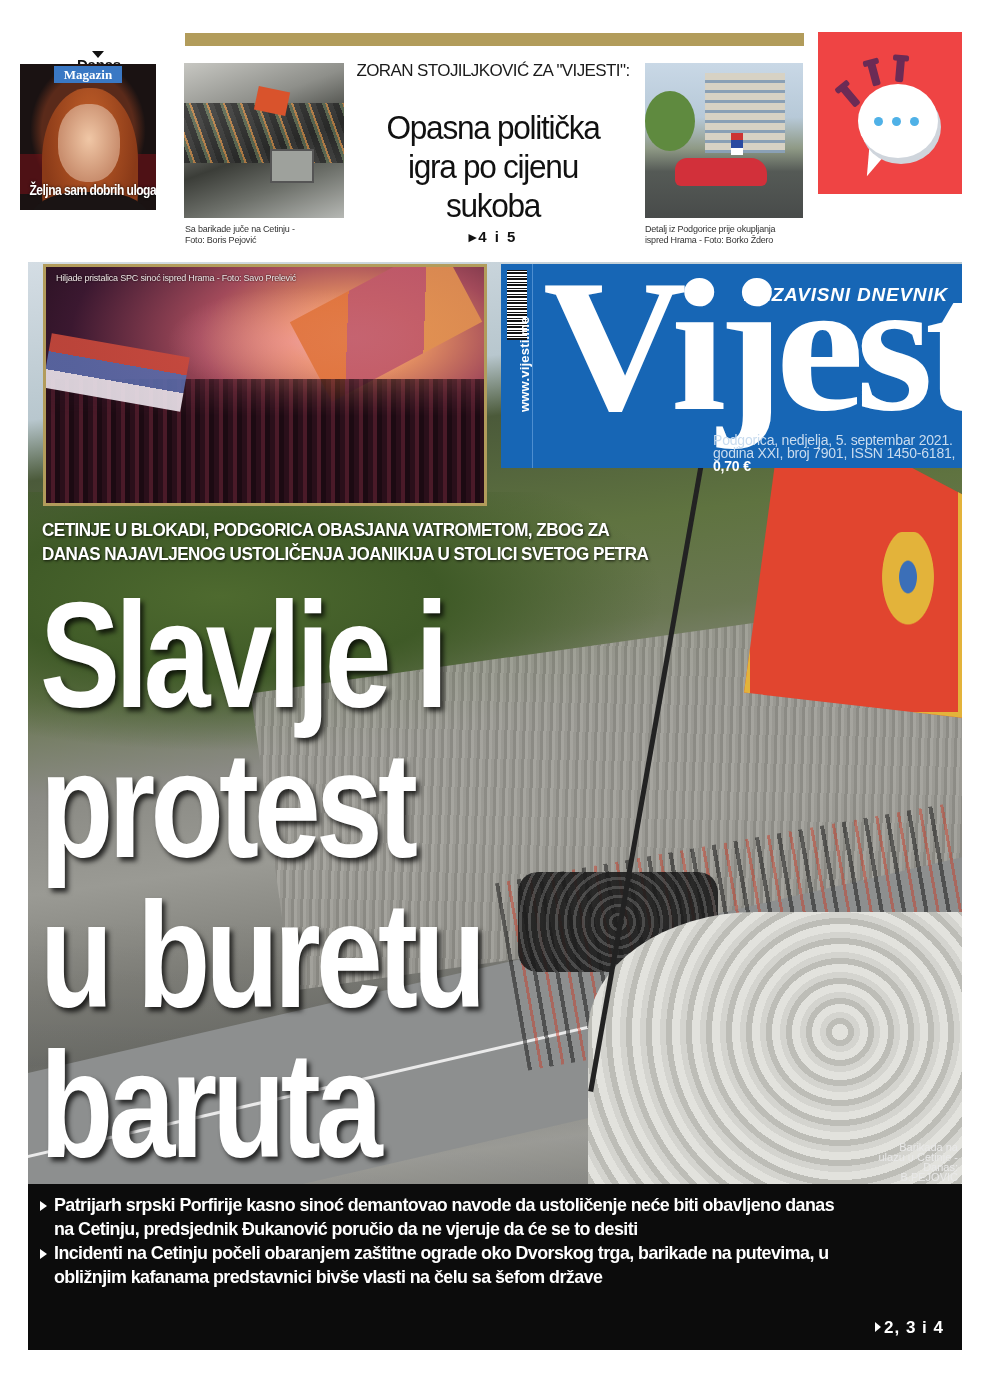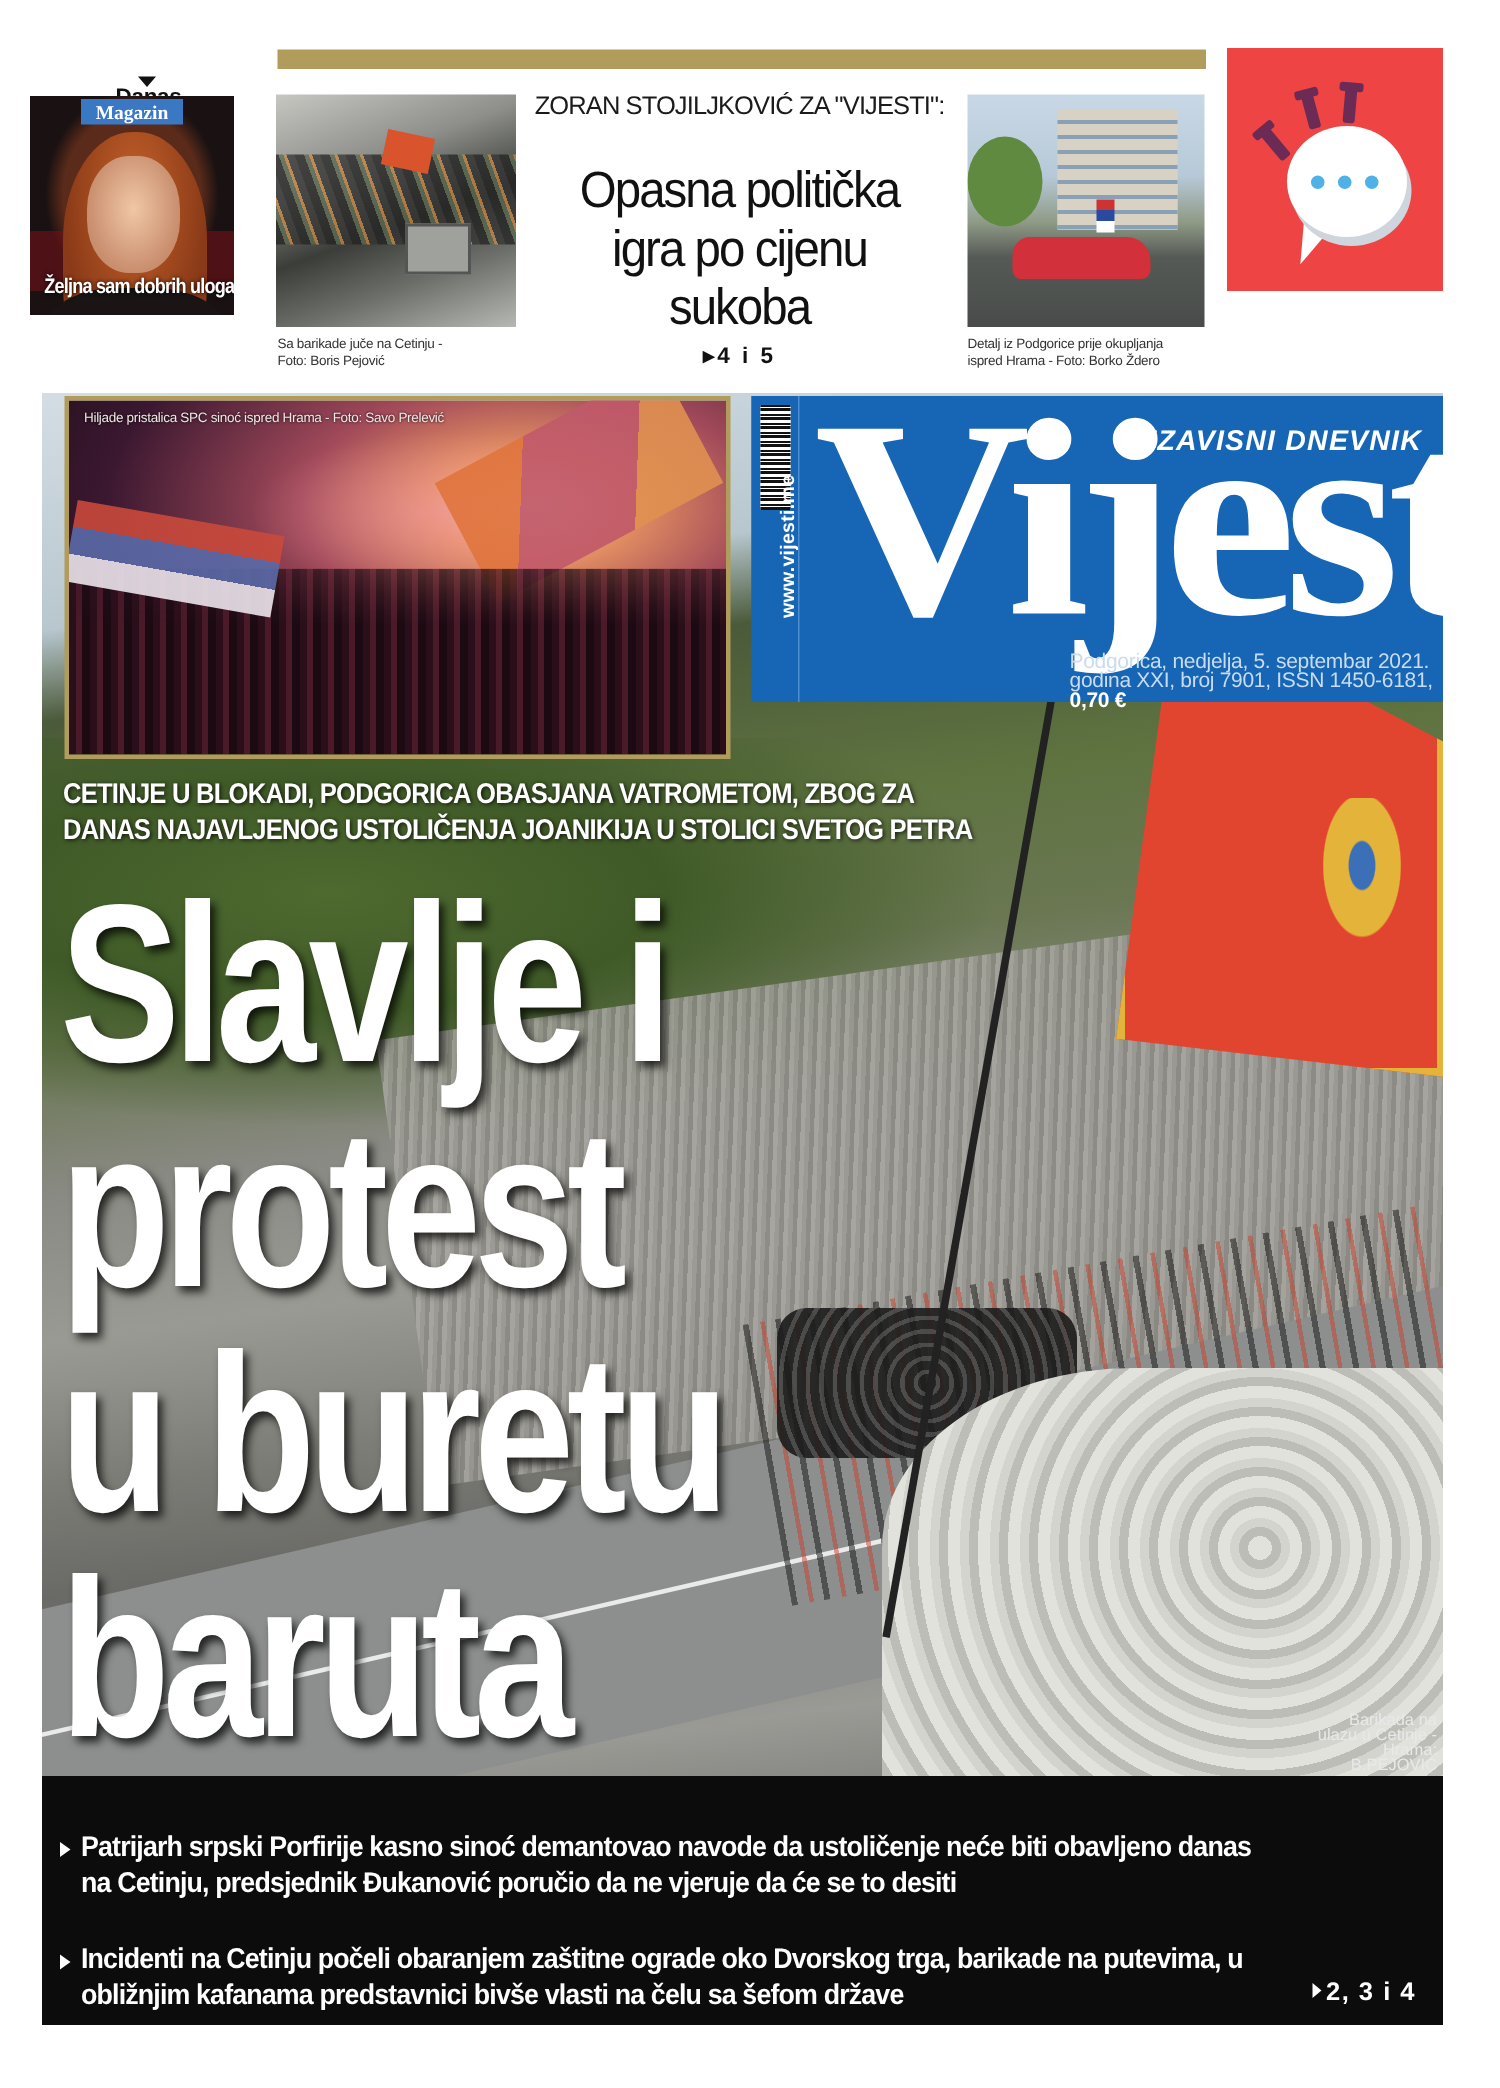--- a/index.html
+++ b/index.html
@@ -119,21 +119,21 @@
     letter-spacing: -0.6px; text-shadow: 1px 1px 3px rgba(0,0,0,0.8); transform: scaleX(0.9); transform-origin: left; }
   .hero-headline { position: absolute; left: 40px; top: 580px; width: 560px; color: #fff; font-weight: bold;
     font-size: 150px; line-height: 150px; letter-spacing: -6px; transform: scaleX(0.8); transform-origin: left;
     text-shadow: 4px 4px 6px rgba(0,0,0,0.75); }
   .hero-headline span { display: block; white-space: nowrap; }
 
   .photo-credit { position: absolute; left: 878px; top: 1142px; width: 80px; text-align: right; color: #e8e8e8; font-size: 11px; line-height: 10px; }
 
   
   .bullets { position: absolute; left: 28px; top: 1184px; width: 934px; height: 166px; background: #0c0c0c; padding: 9px 18px 0 10px; }
-  .bullet { position: relative; padding-left: 16px; color: #fff; font-weight: bold; font-size: 19px; line-height: 24px; letter-spacing: -0.6px; margin-top: 27px; }
+  .bullet { position: relative; padding-left: 16px; color: #fff; font-weight: bold; font-size: 19px; line-height: 24px; letter-spacing: -0.6px; }
   .bullet .tri { position: absolute; left: 2px; top: 8px; width: 0; height: 0;
     border-top: 5px solid transparent; border-bottom: 5px solid transparent; border-left: 7px solid #fff; }
   .bullet-text { display: inline-block; transform: scaleX(0.94); transform-origin: left; width: 106%; }
   .bullet-pages { position: absolute; right: 18px; bottom: 12px; color: #fff; font-weight: bold; font-size: 17px; letter-spacing: 1px; margin-top: 36px; }
   .bullet-pages .tri { display: inline-block; width: 0; height: 0; margin-right: 3px; vertical-align: 1px;
     border-top: 5px solid transparent; border-bottom: 5px solid transparent; border-left: 6px solid #fff; }
 </style>
 </head>
 <body>
 
@@ -238,21 +238,21 @@
 <div class="hero-headline">
   <span>Slavlje i</span>
   <span>protest</span>
   <span>u buretu</span>
   <span>baruta</span>
 </div>
 
 <div class="photo-credit">
   <div>Barikada na</div>
   <div>ulazu u Cetinje -</div>
-  <div>Hrama: B.PEJOVIĆ</div>
+  <div>Danas: B.PEJOVIĆ</div>
 </div>
 
 <div class="bullets">
   <div class="bullet">
     <span class="tri"></span>
     <span class="bullet-text">
       <span>Patrijarh srpski Porfirije kasno sinoć demantovao navode da ustoličenje neće biti obavljeno danas</span><br>
       <span>na Cetinju, predsjednik Đukanović poručio da ne vjeruje da će se to desiti</span>
     </span>
   </div>

